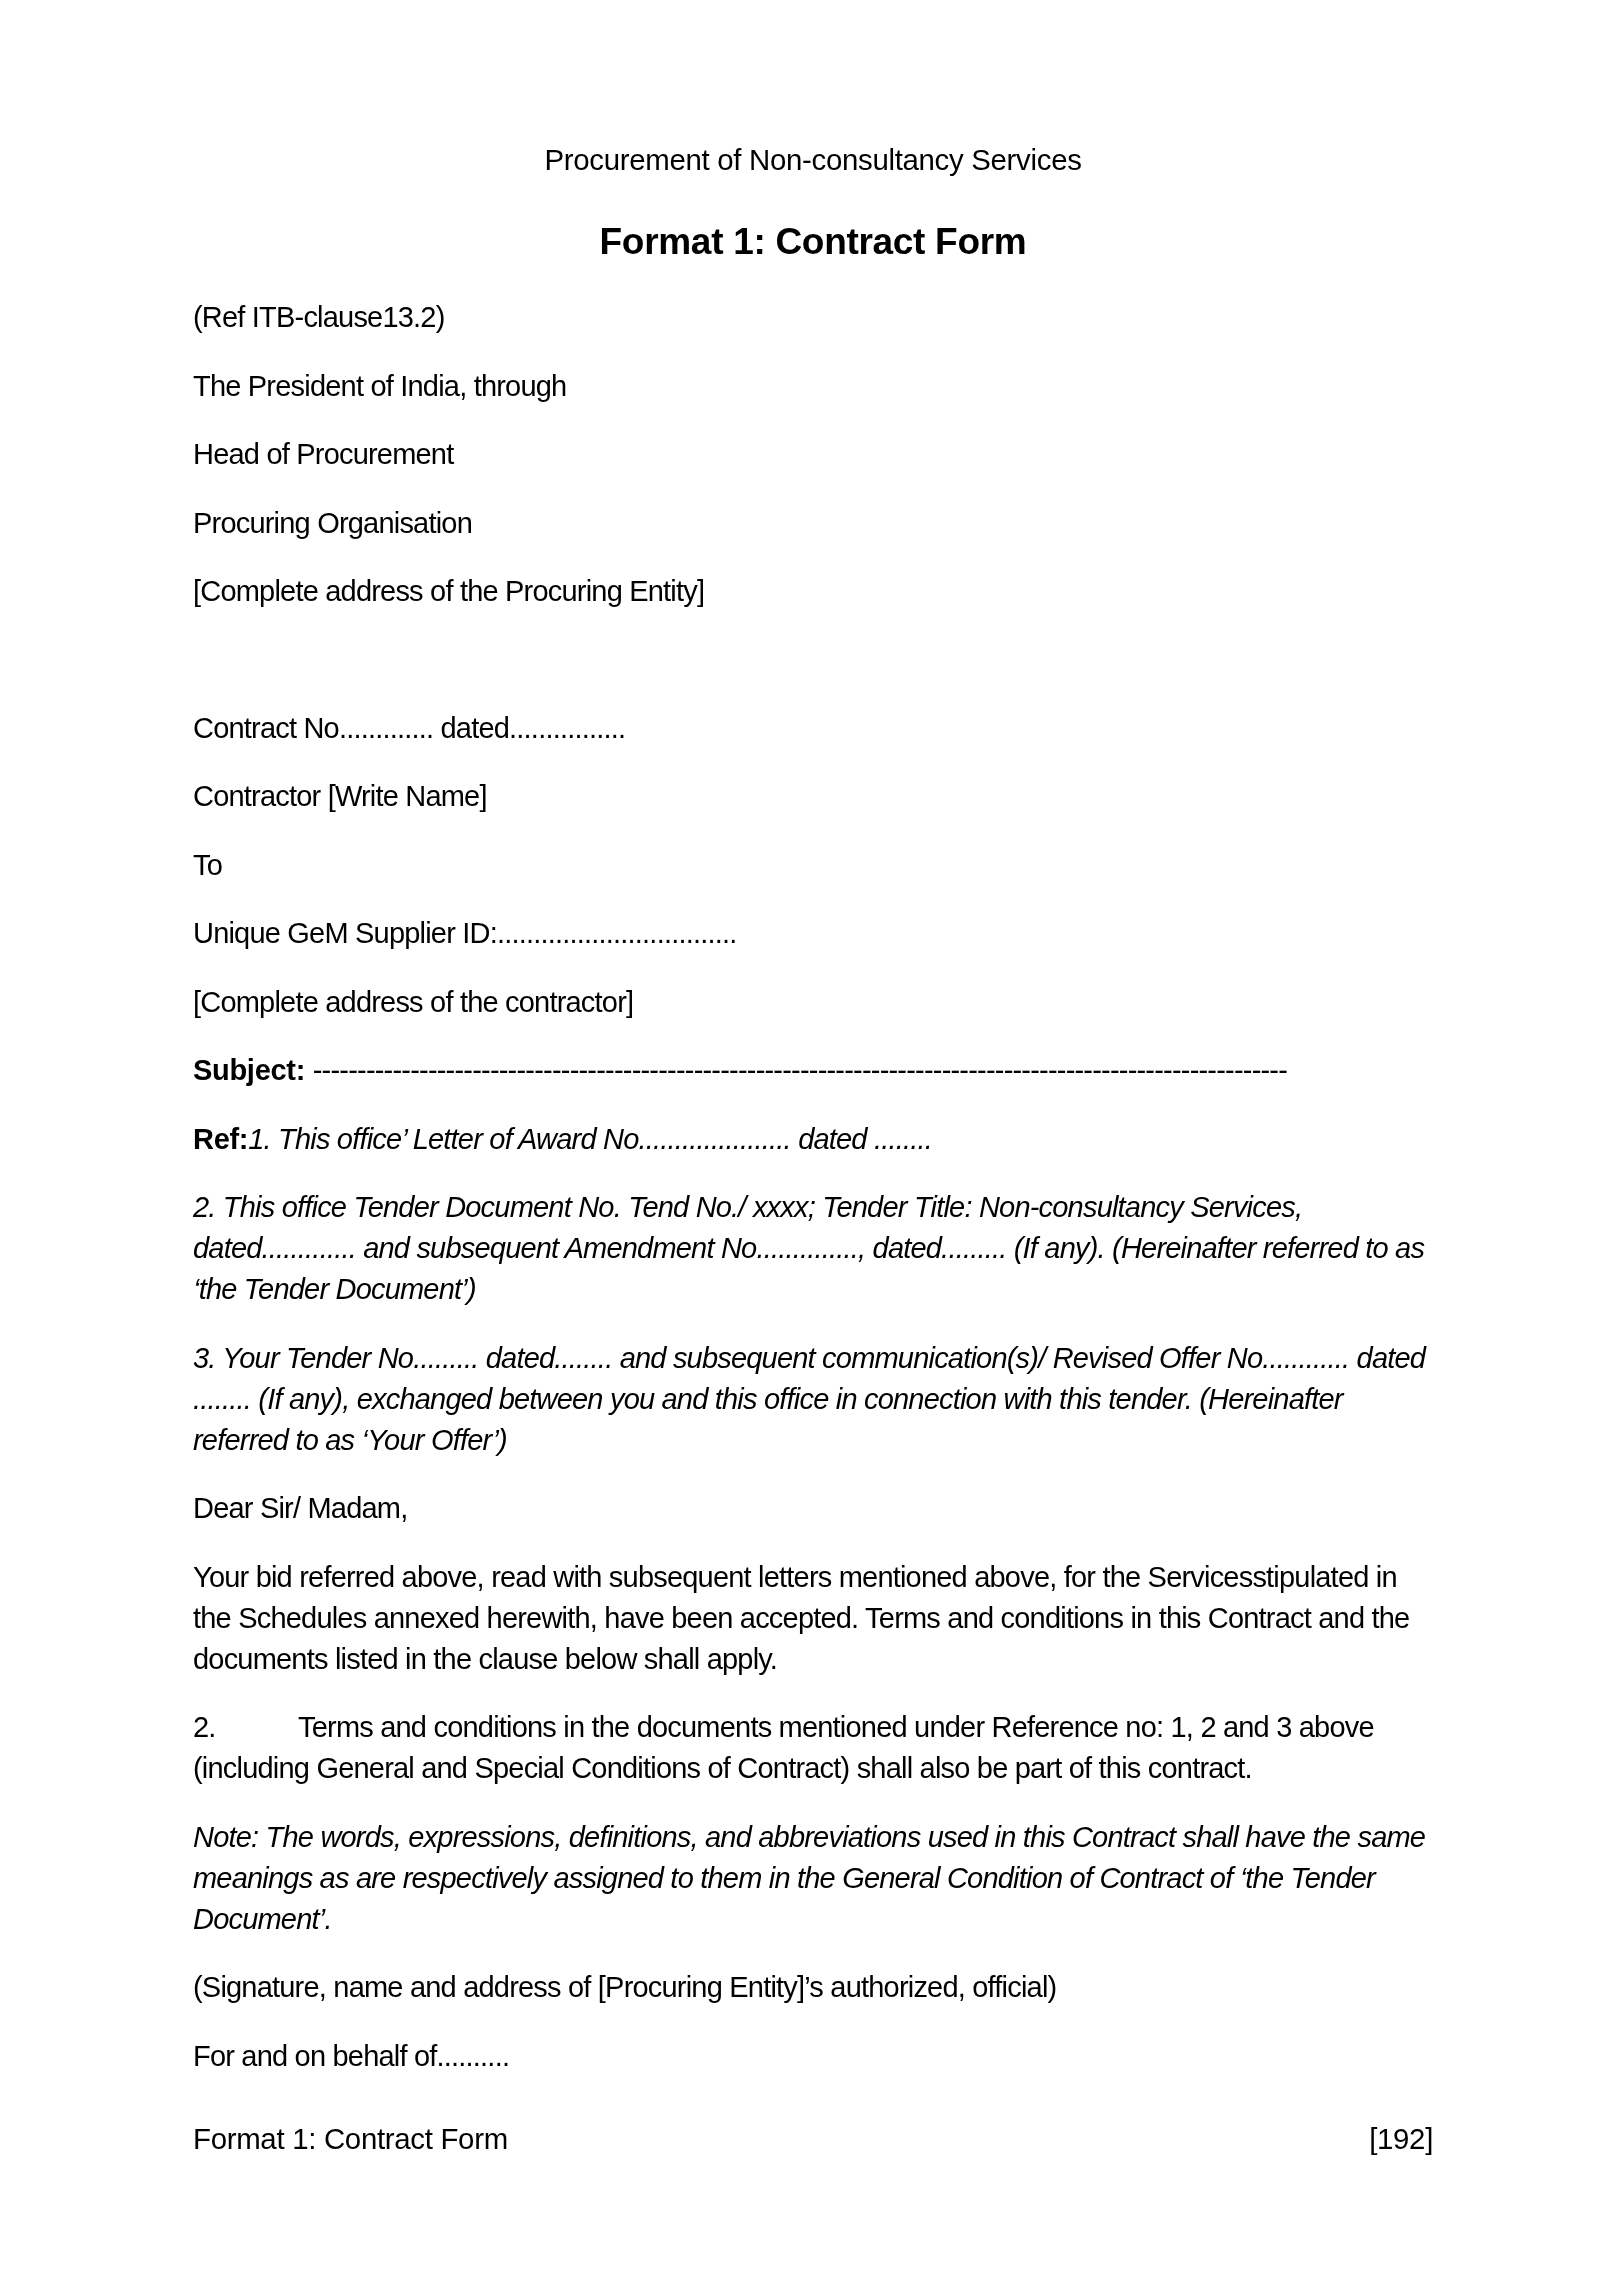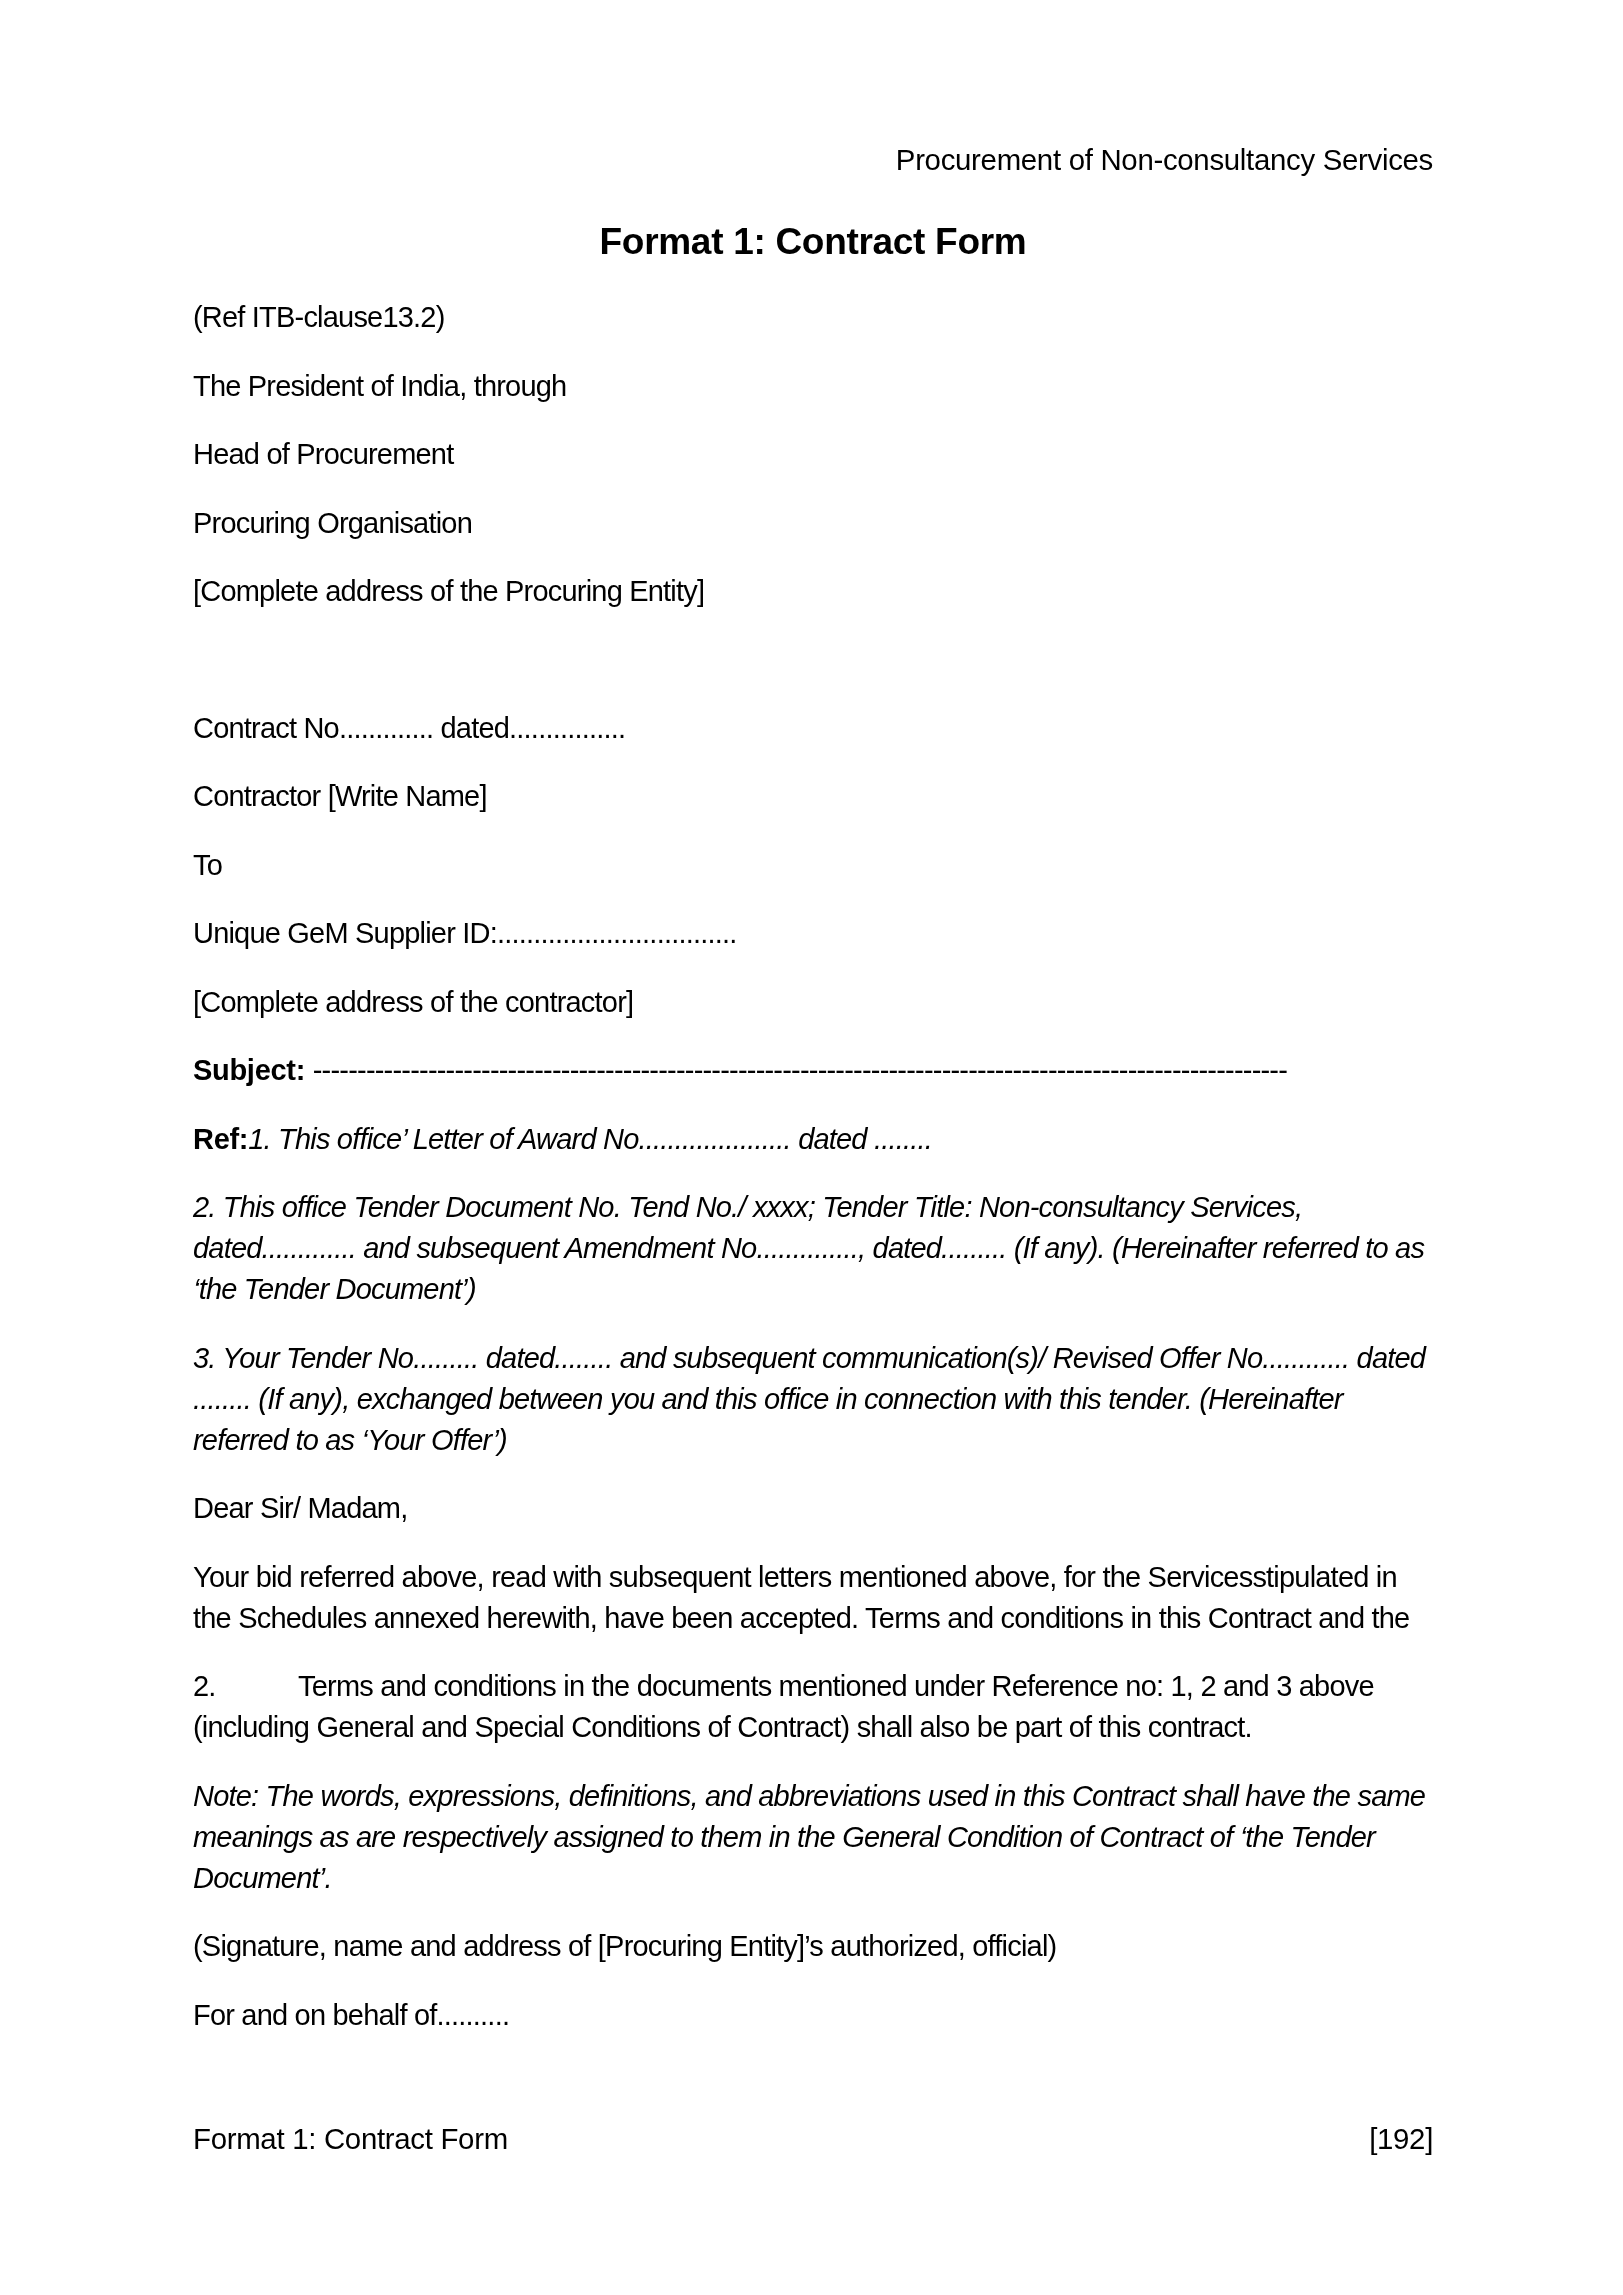--- a/index.html
+++ b/index.html
@@ -4,21 +4,21 @@
 <style>
   html, body { margin: 0; padding: 0; }
   body {
     width: 1623px; height: 2295px;
     background: #ffffff; color: #000000;
     font-family: "Liberation Sans", sans-serif;
     position: relative; overflow: hidden;
   }
   .page { padding: 139px 190px 0 193px; }
   .hdr {
-    text-align: right; font-size: 29.4px; line-height: 41px;
+    text-align: center; font-size: 29.4px; line-height: 41px;
     letter-spacing: -0.3px;
   }
   .title {
     margin: 38px 0 32px 0; text-align: center;
     font-size: 37px; line-height: 47px; font-weight: bold;
     letter-spacing: -0.3px;
   }
   .para { margin: 0 0 27.5px 0; font-size: 29px; letter-spacing: -0.8px; }
   .line { line-height: 41px; white-space: nowrap; }
   .it { font-style: italic; }
@@ -99,20 +99,21 @@
     <div class="line">referred to as ‘Your Offer’)</div>
   </div>
 
   <div class="para">
     <div class="line">Dear Sir/ Madam,</div>
   </div>
 
   <div class="para">
     <div class="line">Your bid referred above, read with subsequent letters mentioned above, for the Servicesstipulated in</div>
     <div class="line">the Schedules annexed herewith, have been accepted. Terms and conditions in this Contract and the</div>
+    <div class="line">documents listed in the clause below shall apply.</div>
   </div>
 
   <div class="para">
     <div class="line">
       <span class="tabnum">2.</span><span>Terms and conditions in the documents mentioned under Reference no: 1, 2 and 3 above</span>
     </div>
     <div class="line">(including General and Special Conditions of Contract) shall also be part of this contract.</div>
   </div>
 
   <div class="para it">

